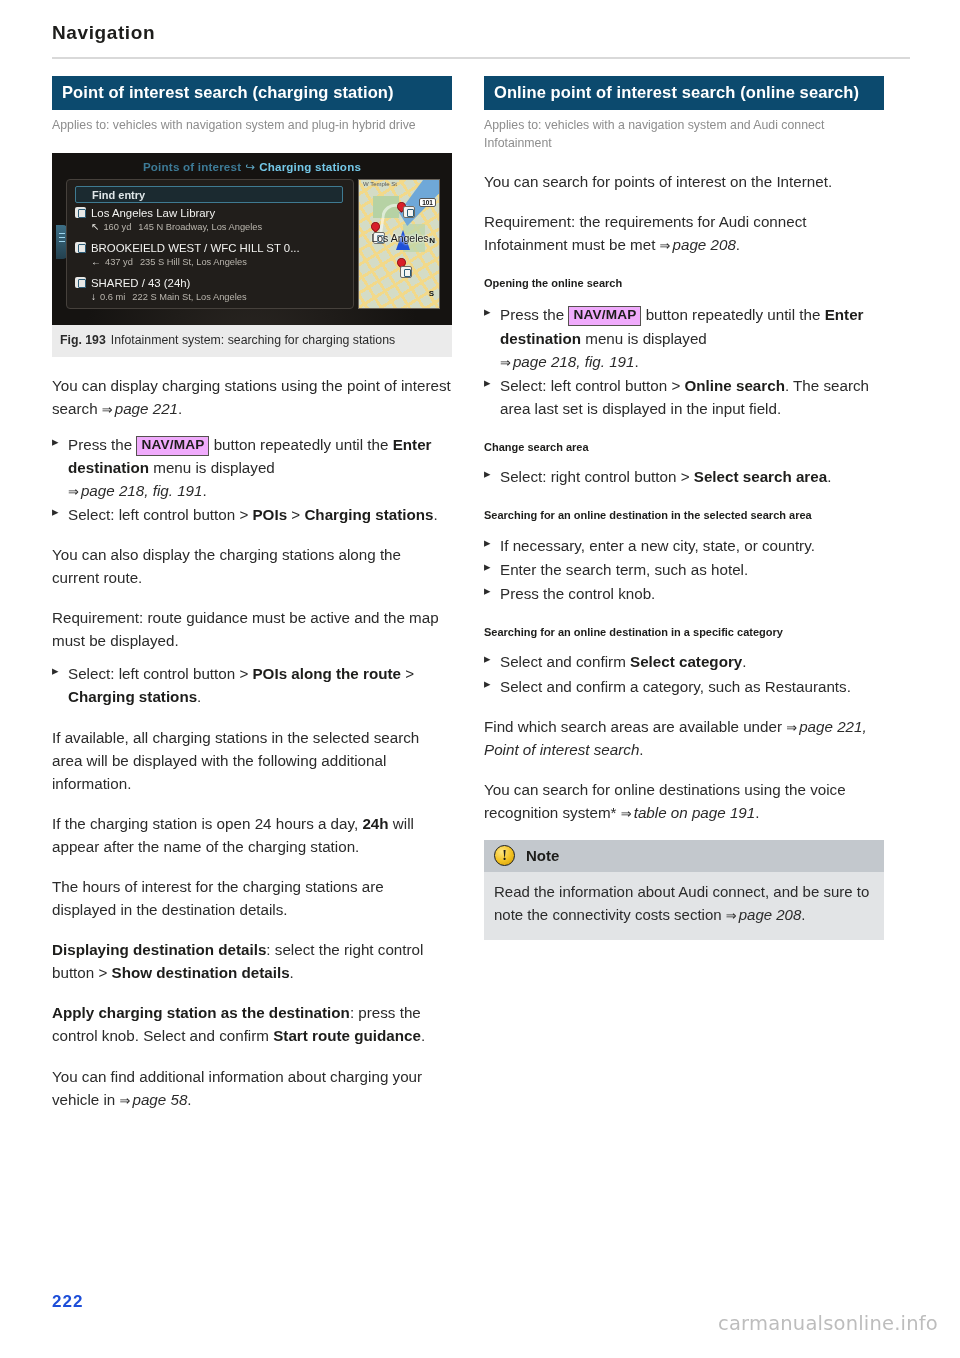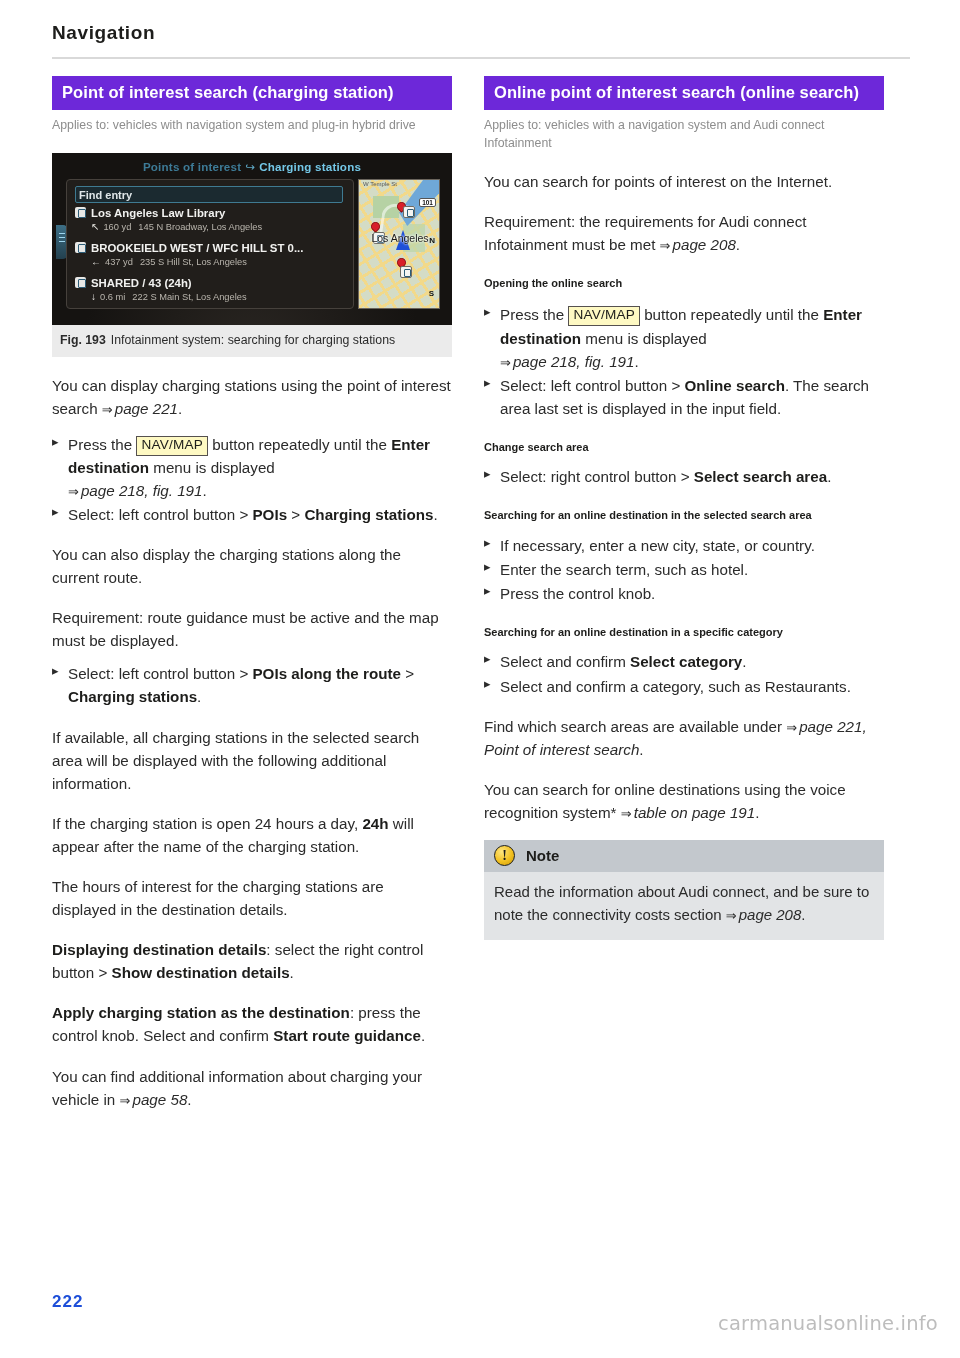--- a/index.html
+++ b/index.html
@@ -25,21 +25,21 @@
     background:#d9d9d9;
   }
 
   
   .col { position:absolute; width:400px; top:76px; }
   .col-left { left:52px; }
   .col-right { left:484px; }
 
   
   .sec-head {
-    background:#6d28d9;
+    background:#0c4a6e;
     color:#ffffff;
     font-size:16.5px;
     font-weight:bold;
     letter-spacing:0.1px;
     padding:6px 10px 7px 10px;
     line-height:1.28;
   }
   .applies {
     color:#8d8d8d;
     font-size:12.3px;
@@ -59,25 +59,25 @@
   .xref { font-style:italic; }
   .arrow-ref::before { content:"\21D2"; font-style:normal; margin-right:2px; font-size:13px; }
 
   
   .keycap {
     display:inline-block;
     border:1.4px solid #55514f;
     padding:0px 4px 1px 4px;
     font-size:13.6px;
     line-height:1.25;
-    font-weight:normal;
+    font-weight:bold;
     letter-spacing:0.2px;
     vertical-align:1px;
     color:#1d1d1b;
-    background:#fef9c3;
+    background:#f0abfc;
   }
 
   
   ul.steps { list-style:none; margin:12px 0 0 0; padding:0; }
   ul.steps.t2 { margin-top:10px; }
   ul.steps li {
     position:relative;
     padding-left:16px;
     font-size:15.2px;
     line-height:1.52;
@@ -128,25 +128,25 @@
     border-radius:4px;
   }
   .find-entry {
     position:absolute; left:8px; top:6px; width:268px; height:17px;
     background:#1b2a30;
     border:1px solid #3f7a91;
     border-radius:2px;
     color:#dfe6e8;
     font-size:11px;
     line-height:16px;
-    padding-left:3px;
+    padding-left:16px;
     font-weight:bold;
   }
   .poi-item { position:absolute; left:8px; width:278px; }
-  .poi-name { font-size:11.4px; color:#f2f2f0; font-weight:bold; line-height:13px; white-space:nowrap; }
+  .poi-name { font-size:11.4px; color:#f2f2f0; font-weight:normal; line-height:13px; white-space:nowrap; }
   .poi-name .chip {
     display:inline-block; width:11px; height:11px; margin-right:5px;
     background:#e8e8e6; border-radius:2px; vertical-align:-1px;
     position:relative;
   }
   .poi-name .chip::after {
     content:""; position:absolute; left:2.5px; top:2px; width:6px; height:7px;
     border:1.4px solid #2c5d78; border-radius:1px;
   }
   .poi-meta {

